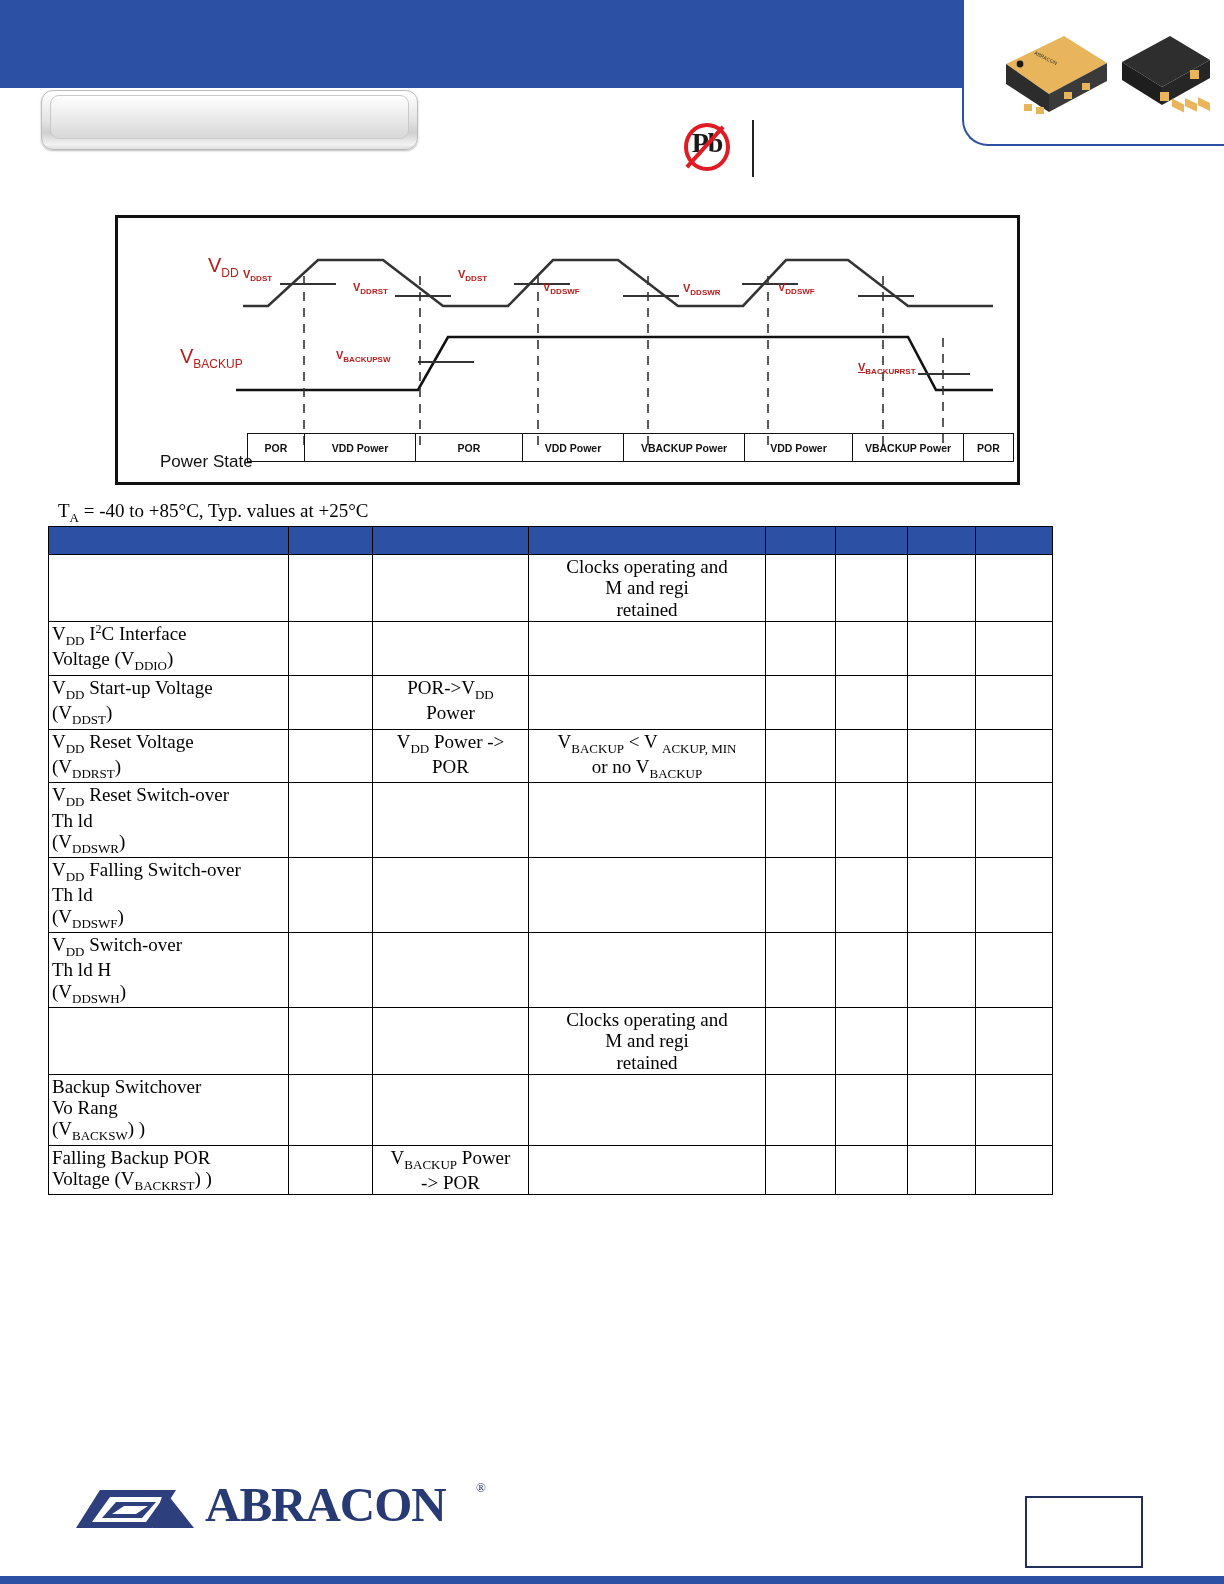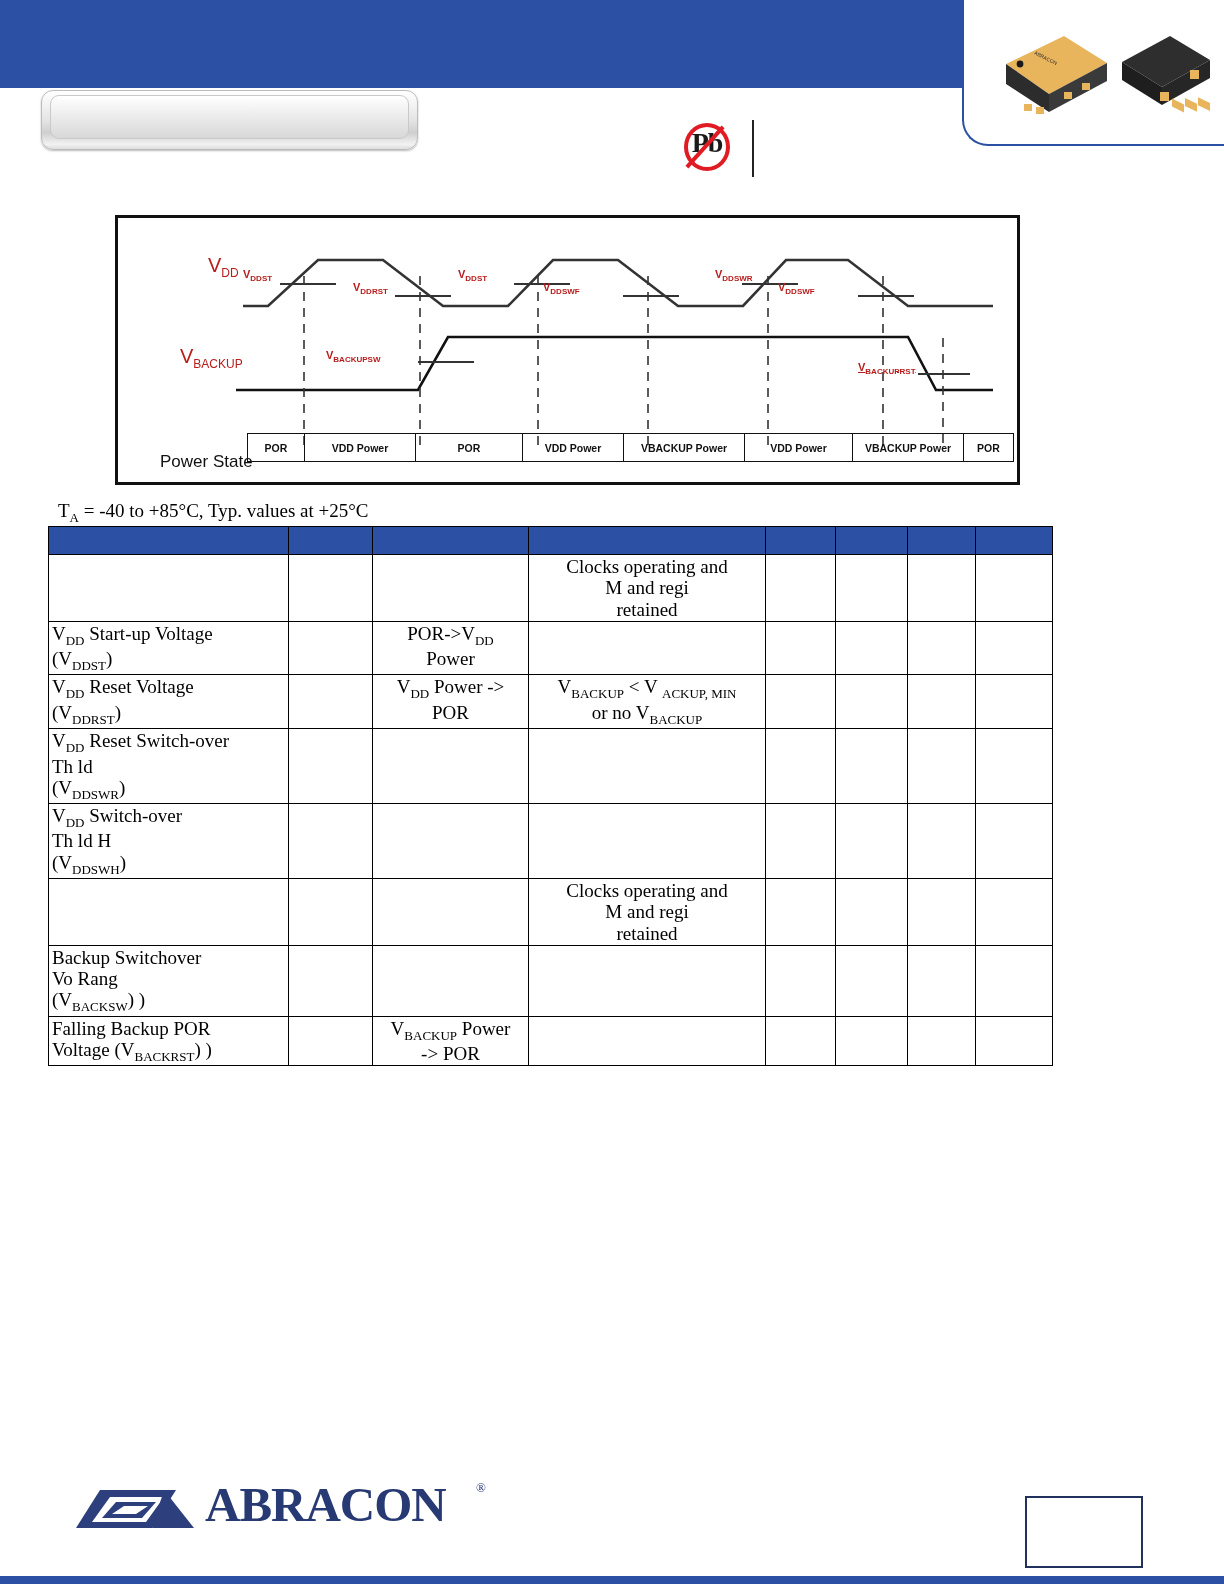--- a/index.html
+++ b/index.html
@@ -143,23 +143,23 @@
     </g>
   </svg>
 
   <div class="dlabel sig-name" style="left:90px;top:36px;">V<sub>DD</sub></div>
   <div class="dlabel sig-name" style="left:62px;top:127px;">V<sub>BACKUP</sub></div>
 
   <div class="dlabel vtag" style="left:125px;top:50px;">V<sub>DDST</sub></div>
   <div class="dlabel vtag" style="left:235px;top:63px;">V<sub>DDRST</sub></div>
   <div class="dlabel vtag" style="left:340px;top:50px;">V<sub>DDST</sub></div>
   <div class="dlabel vtag" style="left:425px;top:63px;">V<sub>DDSWF</sub></div>
-  <div class="dlabel vtag" style="left:565px;top:50px;margin-left:32px;">V<sub>DDSWR</sub></div>
+  <div class="dlabel vtag" style="left:565px;top:64px;">V<sub>DDSWR</sub></div>
   <div class="dlabel vtag" style="left:660px;top:63px;">V<sub>DDSWF</sub></div>
-  <div class="dlabel vtag" style="left:208px;top:131px;">V<sub>BACKUPSW</sub></div>
+  <div class="dlabel vtag" style="left:218px;top:131px;">V<sub>BACKUPSW</sub></div>
   <div class="dlabel vtag" style="left:740px;top:143px;text-decoration:underline;">V<sub>BACKUPRST</sub></div>
 </div>
 
 <div class="ps-label">Power State</div>
 <div class="ps-table" id="ps-table">
     <div class="ps-cell" style="width: 56px;">POR</div>
     <div class="ps-cell" style="width: 110px;">VDD Power</div>
     <div class="ps-cell" style="width: 106px;">POR</div>
     <div class="ps-cell" style="width: 100px;">VDD Power</div>
     <div class="ps-cell" style="width: 120px;">VBACKUP  Power</div>
@@ -200,20 +200,30 @@
         <td></td>
         <td></td>
         <td class="c-cond"></td>
         <td class="c-cond"><span>Clocks operating and</span><br><span>M and regi</span><br><span>retained</span></td>
         <td></td>
         <td></td>
         <td></td>
         <td></td>
       </tr>
       <tr>
+        <td><span>V</span><sub>DD</sub><span> I</span><sup>2</sup><span>C Interface</span><br><span>Voltage (V</span><sub>DDIO</sub><span>)</span></td>
+        <td></td>
+        <td class="c-cond"></td>
+        <td class="c-cond"></td>
+        <td></td>
+        <td></td>
+        <td></td>
+        <td></td>
+      </tr>
+      <tr>
         <td><span>V</span><sub>DD</sub><span> Start-up Voltage</span><br><span>(V</span><sub>DDST</sub><span>)</span></td>
         <td></td>
         <td class="c-cond"><span>POR-&gt;V</span><sub>DD</sub><br><span>Power</span></td>
         <td class="c-cond"></td>
         <td></td>
         <td></td>
         <td></td>
         <td></td>
       </tr>
       <tr>
@@ -221,20 +231,30 @@
         <td></td>
         <td class="c-cond"><span>V</span><sub>DD</sub><span> Power -&gt;</span><br><span>POR</span></td>
         <td class="c-cond"><span>V</span><sub>BACKUP</sub><span> &lt; V </span><sub> ACKUP, MIN</sub><br><span>or no V</span><sub>BACKUP</sub></td>
         <td></td>
         <td></td>
         <td></td>
         <td></td>
       </tr>
       <tr>
         <td><span>V</span><sub>DD</sub><span> Reset Switch-over</span><br><span>Th       ld</span><br><span>(V</span><sub>DDSWR</sub><span>)</span></td>
+        <td></td>
+        <td class="c-cond"></td>
+        <td class="c-cond"></td>
+        <td></td>
+        <td></td>
+        <td></td>
+        <td></td>
+      </tr>
+      <tr>
+        <td><span>V</span><sub>DD</sub><span> Falling Switch-over</span><br><span>Th       ld</span><br><span>(V</span><sub>DDSWF</sub><span>)</span></td>
         <td></td>
         <td class="c-cond"></td>
         <td class="c-cond"></td>
         <td></td>
         <td></td>
         <td></td>
         <td></td>
       </tr>
       <tr>
         <td><span>V</span><sub>DD</sub><span> Switch-over</span><br><span>Th       ld H</span><br><span>(V</span><sub>DDSWH</sub><span>)</span></td>

